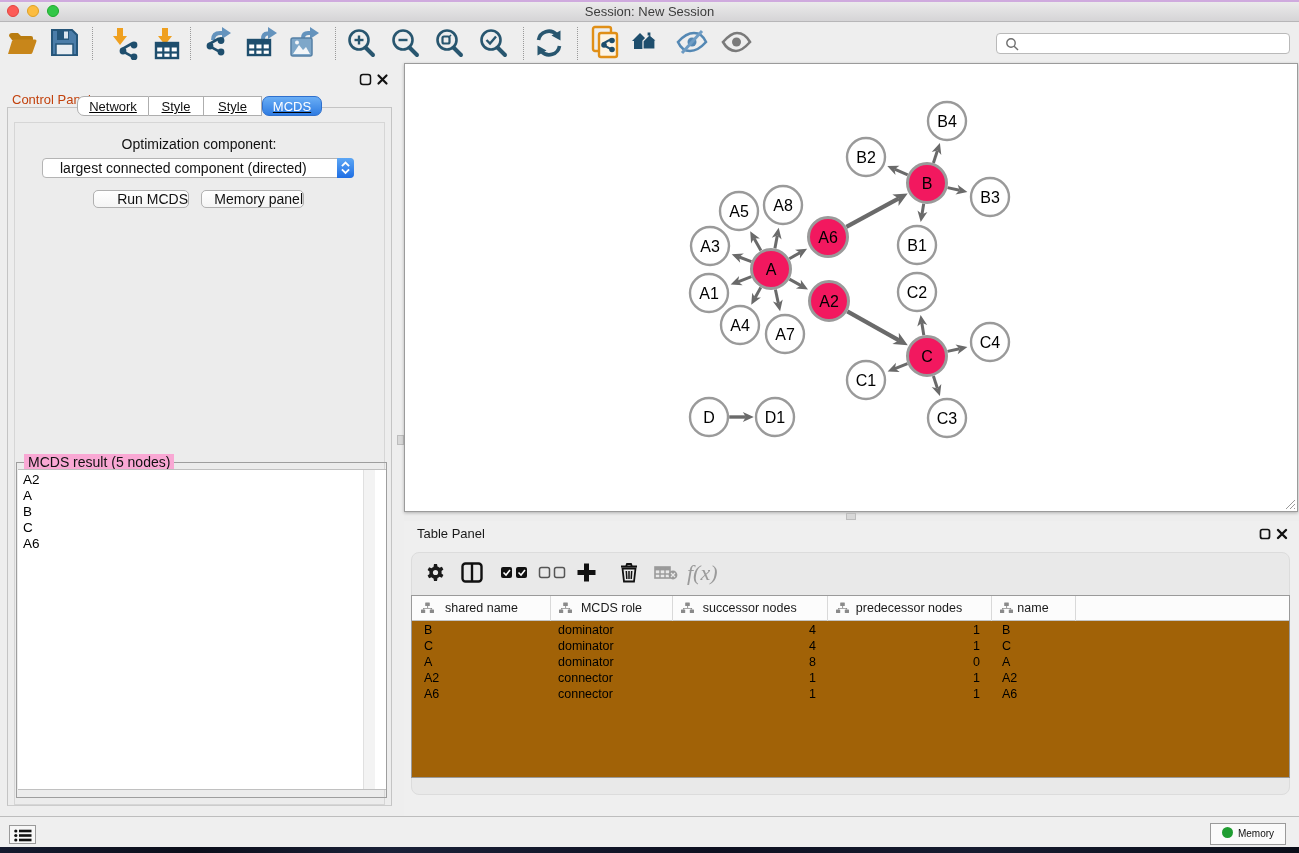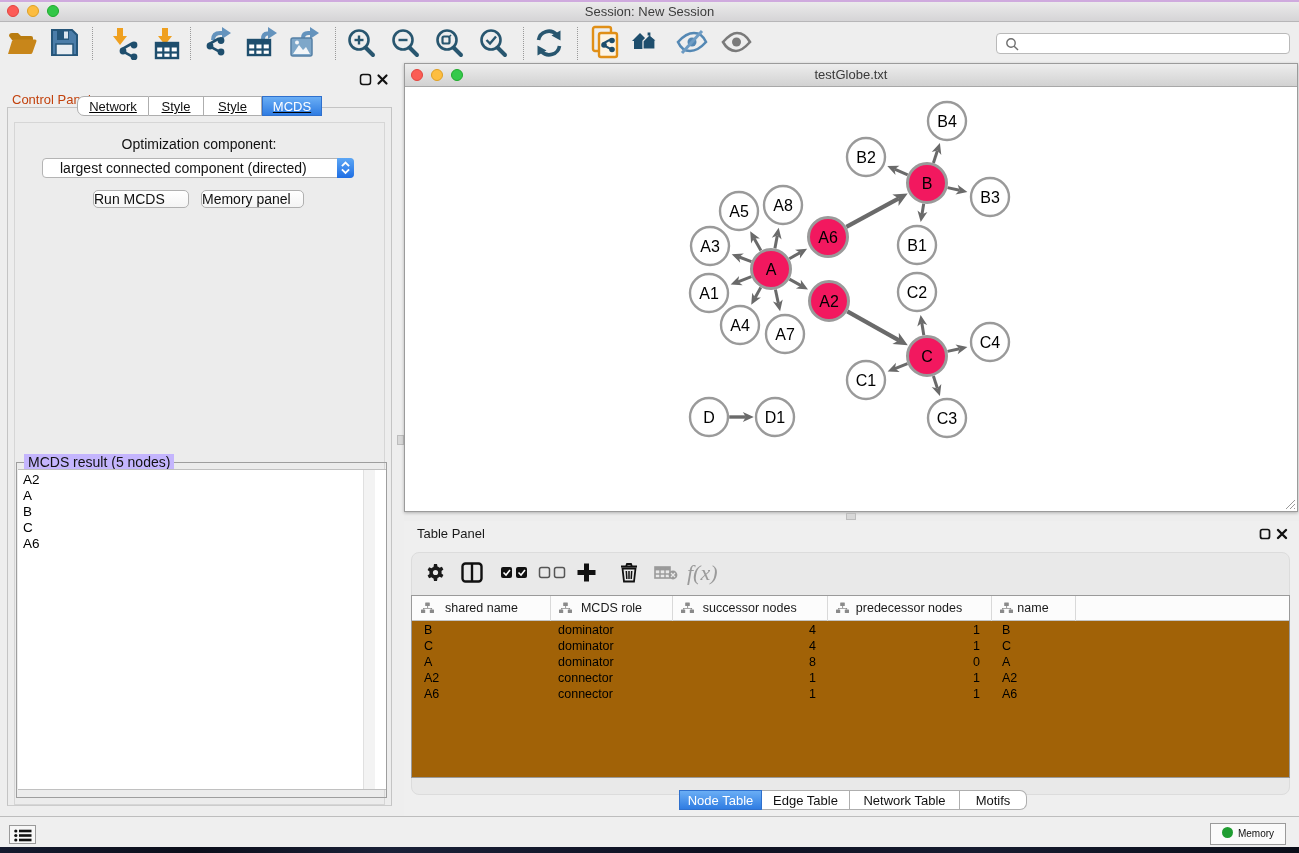--- a/index.html
+++ b/index.html
@@ -10,29 +10,29 @@
 .tl{width:12px;height:12px;border-radius:50%;top:5px;}
 #maintb{left:0;top:23px;width:1299px;height:41px;background:#eeeeee;}
 .sep{top:4px;width:1px;height:33px;border-left:1px dotted #9a9a9a;}
 #lpanel{left:0;top:64px;width:404px;height:752px;background:#eeeeee;}
 #lpanel h1{font-size:13px;font-weight:normal;color:#c2410c;position:absolute;left:12px;top:28px;}
 .winbtns{position:absolute;top:12px;font-size:12px;color:#111;}
 .tabs{position:absolute;display:flex;text-decoration:underline;}
 .tab{height:20px;line-height:19px;background:#fff;border:1px solid #aeaeae;border-left:none;font-size:13px;padding:0;color:#111;text-align:center;white-space:nowrap;}
 .tab.first{border-left:1px solid #aeaeae;border-radius:7px 0 0 7px;}
 .tab.last{border-radius:0 7px 7px 0;}
-.tab.sel{background:linear-gradient(#6aaef5,#2f7ce2);color:#fff;border-color:#2f70cd;border-radius:0;border-left:1px solid #2f70cd;}
+.tab.sel{background:linear-gradient(#6aaef5,#2f7ce2);color:#fff;border-color:#2f70cd;border-radius:7px;border-left:1px solid #2f70cd;}
 #cpframe{left:7px;top:43px;width:385px;height:699px;border:1px solid #c4c4c4;border-bottom:1px solid #cccccc;background:#ededed;}
 #cpinner{left:14px;top:58px;width:371px;height:683px;border:1px solid #d6d6d6;background:#ececec;}
 #optlabel{left:0;top:72px;width:398px;text-align:center;font-size:14px;color:#111;}
 #combo{left:42px;top:94px;width:312px;height:20px;background:#fff;border:1px solid #b4b4b4;border-radius:4px;font-size:14px;color:#111;line-height:18px;padding-left:17px;}
 #combo .spin{position:absolute;right:-1px;top:-1px;width:17px;height:20px;border-radius:0 4px 4px 0;background:linear-gradient(#5da7f5,#1e6ee4);color:#fff;}
-.btn{height:18px;background:linear-gradient(#ffffff,#f4f4f4);border:1px solid #b0b0b0;border-radius:5px;font-size:14px;color:#111;text-align:left;line-height:17px;}
+.btn{height:18px;background:linear-gradient(#ffffff,#f4f4f4);border:1px solid #b0b0b0;border-radius:5px;font-size:14px;color:#111;text-align:right;line-height:17px;}
 #mcdsbox{left:16px;top:398px;width:371px;height:336px;border:1px solid #9e9e9e;}
-#mcdsbox .legend{position:absolute;left:7px;top:-9px;background:#c4b5fd;padding:0 4px;font-size:14px;color:#111;white-space:nowrap;}
+#mcdsbox .legend{position:absolute;left:7px;top:-9px;background:#f9a8d4;padding:0 4px;font-size:14px;color:#111;white-space:nowrap;}
 #mcdslist{position:absolute;left:1px;top:6px;width:368px;height:321px;background:#fff;border:1px solid #c0c0c0;border-left:none;border-right:none;font-size:13.5px;color:#000;padding:2px 0 0 5px;line-height:16px;}
 #mcdstrack{position:absolute;right:11px;top:7px;width:12px;height:319px;background:#f3f3f3;border-left:1px solid #e0e0e0;}
 #netwin{left:404px;top:63px;width:894px;height:449px;background:#fff;border:1px solid #9b9b9b;box-shadow:0 1px 3px rgba(0,0,0,.25);}
 #nettb{position:absolute;left:0;top:0;width:100%;height:23px;background:linear-gradient(#ededed,#d2d2d2);border-bottom:1px solid #a8a8a8;}
 #nettb .title{text-align:center;font-size:13px;color:#3a3a3a;line-height:22px;}
 .tl2{position:absolute;width:12px;height:12px;border-radius:50%;top:5px;}
 #tpanel{left:404px;top:521px;width:895px;height:295px;background:#efefef;}
 #tpanel h1{font-size:13px;font-weight:normal;color:#1a1a1a;position:absolute;left:13px;top:5px;}
 #tcontainer{position:absolute;left:7px;top:31px;width:879px;height:243px;background:#e9e9e9;border:1px solid #dcdcdc;border-radius:8px;}
 #ttable{position:absolute;left:7px;top:74px;width:879px;height:183px;background:#a16207;border:1px solid #9a9a9a;}
@@ -210,26 +210,20 @@
 <div class="abs btn" style="left:93px;top:126px;width:96px">Run MCDS</div>
 <div class="abs btn" style="left:201px;top:126px;width:103px">Memory panel</div>
 <div class="abs" id="mcdsbox">
       <div class="legend">MCDS result (5 nodes)</div>
 <div id="mcdslist">A2<br>A<br>B<br>C<br>A6</div>
 <div id="mcdstrack"></div>
 </div>
 </div>
 <div class="abs handle" style="left:397px;top:435px;width:7px;height:10px"></div>
 <div class="abs" id="netwin">
-<div id="nettb">
-      <div class="title">testGlobe.txt</div>
-<div class="tl2" style="left:6px;background:#fb5d55;border:1px solid #e2443f;"></div>
-<div class="tl2" style="left:26px;background:#fdbe41;border:1px solid #dfa023;"></div>
-<div class="tl2" style="left:46px;background:#35c94c;border:1px solid #1eab2c;"></div>
-</div>
 <svg style="position:absolute;right:1px;bottom:1px" width="11" height="11" viewBox="0 0 11 11">
       <path d="M10 1 L1 10 M10 5 L5 10 M10 9 L9 10" stroke="#9a9a9a" stroke-width="1"></path>
     </svg>
 </div>
 <svg id="graph" width="894" height="425" style="position:absolute;left:405px;top:87px;font-family:'Liberation Sans',sans-serif;">
     <g stroke="#6a6a6a" fill="#6a6a6a">
       <line x1="346.4" y1="189.6" x2="333.0" y2="194.8" stroke-width="3.0"></line>
       <polygon points="325.6,197.6 334.1,189.0 333.0,194.8 337.7,198.3" stroke="none"></polygon>
       <line x1="346.4" y1="174.6" x2="334.1" y2="170.0" stroke-width="3.0"></line>
       <polygon points="326.7,167.2 338.8,166.4 334.1,170.0 335.2,175.7" stroke="none"></polygon>
@@ -430,26 +424,20 @@
         <span style="position:absolute;left:590px">A2</span>
       </div>
 <div class="trow" style="left:0;top:90px;width:100%">
         <span style="position:absolute;left:12px">A6</span>
         <span style="position:absolute;left:146px">connector</span>
         <span style="position:absolute;left:261px;width:143px;text-align:right">1</span>
         <span style="position:absolute;left:415px;width:153px;text-align:right">1</span>
         <span style="position:absolute;left:590px">A6</span>
       </div>
 </div>
-<div class="bottabs" style="left:275px;top:269px">
-<div class="tab sel first" style="width:83px">Node Table</div>
-<div class="tab" style="width:88px">Edge Table</div>
-<div class="tab" style="width:110px">Network Table</div>
-<div class="tab last" style="width:67px">Motifs</div>
-</div>
 </div>
 <div class="abs handle" style="left:846px;top:513px;width:10px;height:7px"></div>
 <div class="abs" id="statusbar">
 <div id="listbtn">
       <svg style="position:absolute;left:4px;top:2.5px" width="18" height="13" viewBox="0 0 18 13">
         <g fill="#111">
           <circle cx="1.8" cy="2" r="1.6"></circle>
           <circle cx="1.8" cy="6.5" r="1.6"></circle>
           <circle cx="1.8" cy="11" r="1.6"></circle>
           <rect x="5" y="0.7" width="12.5" height="2.6"></rect>

